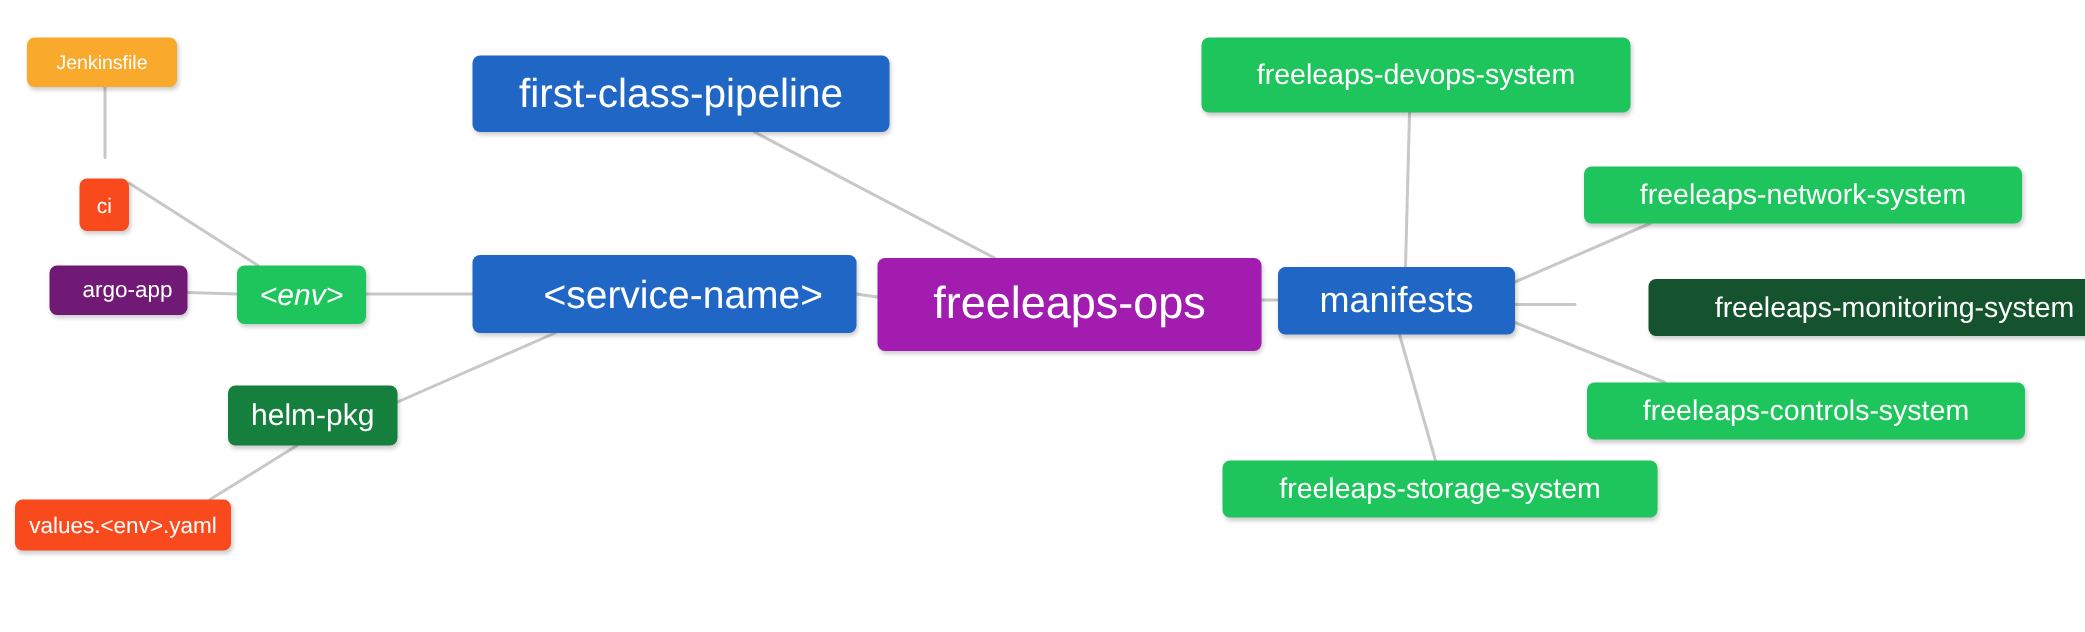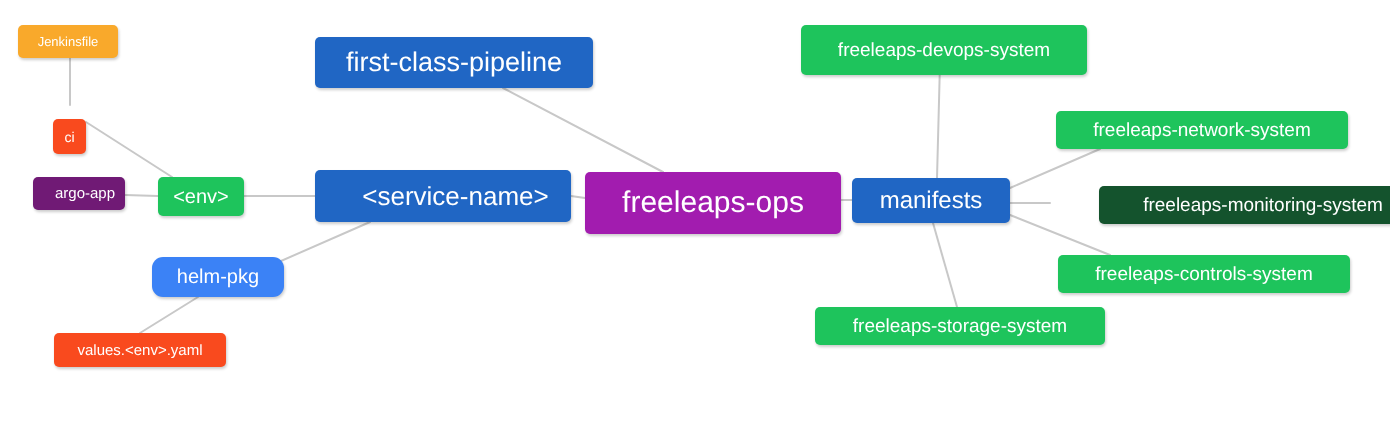--- a/index.html
+++ b/index.html
@@ -69,27 +69,27 @@
   <div id="node-layer">
       <div class="node" style="left: 18px; top: 25px; width: 100px; height: 33px; background: rgb(249, 169, 43); font-size: 13px;">
         <span>Jenkinsfile</span>
       </div>
       <div class="node" style="left: 53px; top: 119px; width: 33px; height: 35px; background: rgb(249, 74, 30); font-size: 14px;">
         <span>ci</span>
       </div>
       <div class="node" style="left: 33px; top: 177px; width: 92px; height: 33px; background: #701a75; font-size: 15px; padding-left: 12px;">
         <span>argo-app</span>
       </div>
-      <div class="node" style="left: 158px; top: 177px; width: 86px; height: 39px; background: rgb(30, 196, 92); font-size: 20px;">
+      <div class="node" style="left: 158px; top: 177px; width: 86px; height: 39px; background: rgb(30, 196, 92); font-size: 20px; font-style: italic;">
         <span>&lt;env&gt;</span>
       </div>
-      <div class="node" style="left: 152px; top: 257px; width: 132px; height: 40px; background: #3b82f6; font-size: 20px; border-radius: 11px;">
+      <div class="node" style="left: 152px; top: 257px; width: 113px; height: 40px; background: #15803d; font-size: 20px;">
         <span>helm-pkg</span>
       </div>
-      <div class="node" style="left: 10px; top: 333px; width: 172px; height: 34px; background: rgb(249, 74, 30); font-size: 15px; margin-left: 44px;">
+      <div class="node" style="left: 10px; top: 333px; width: 144px; height: 34px; background: rgb(249, 74, 30); font-size: 15px;">
         <span>values.&lt;env&gt;.yaml</span>
       </div>
       <div class="node" style="left: 315px; top: 37px; width: 278px; height: 51px; background: rgb(32, 102, 196); font-size: 27px;">
         <span>first-class-pipeline</span>
       </div>
       <div class="node" style="left: 315px; top: 170px; width: 256px; height: 52px; background: rgb(32, 102, 196); font-size: 26px; padding-left: 25px;">
         <span>&lt;service-name&gt;</span>
       </div>
       <div class="node" style="left: 585px; top: 172px; width: 256px; height: 62px; background: #a21caf; font-size: 30px;">
         <span>freeleaps-ops</span>

